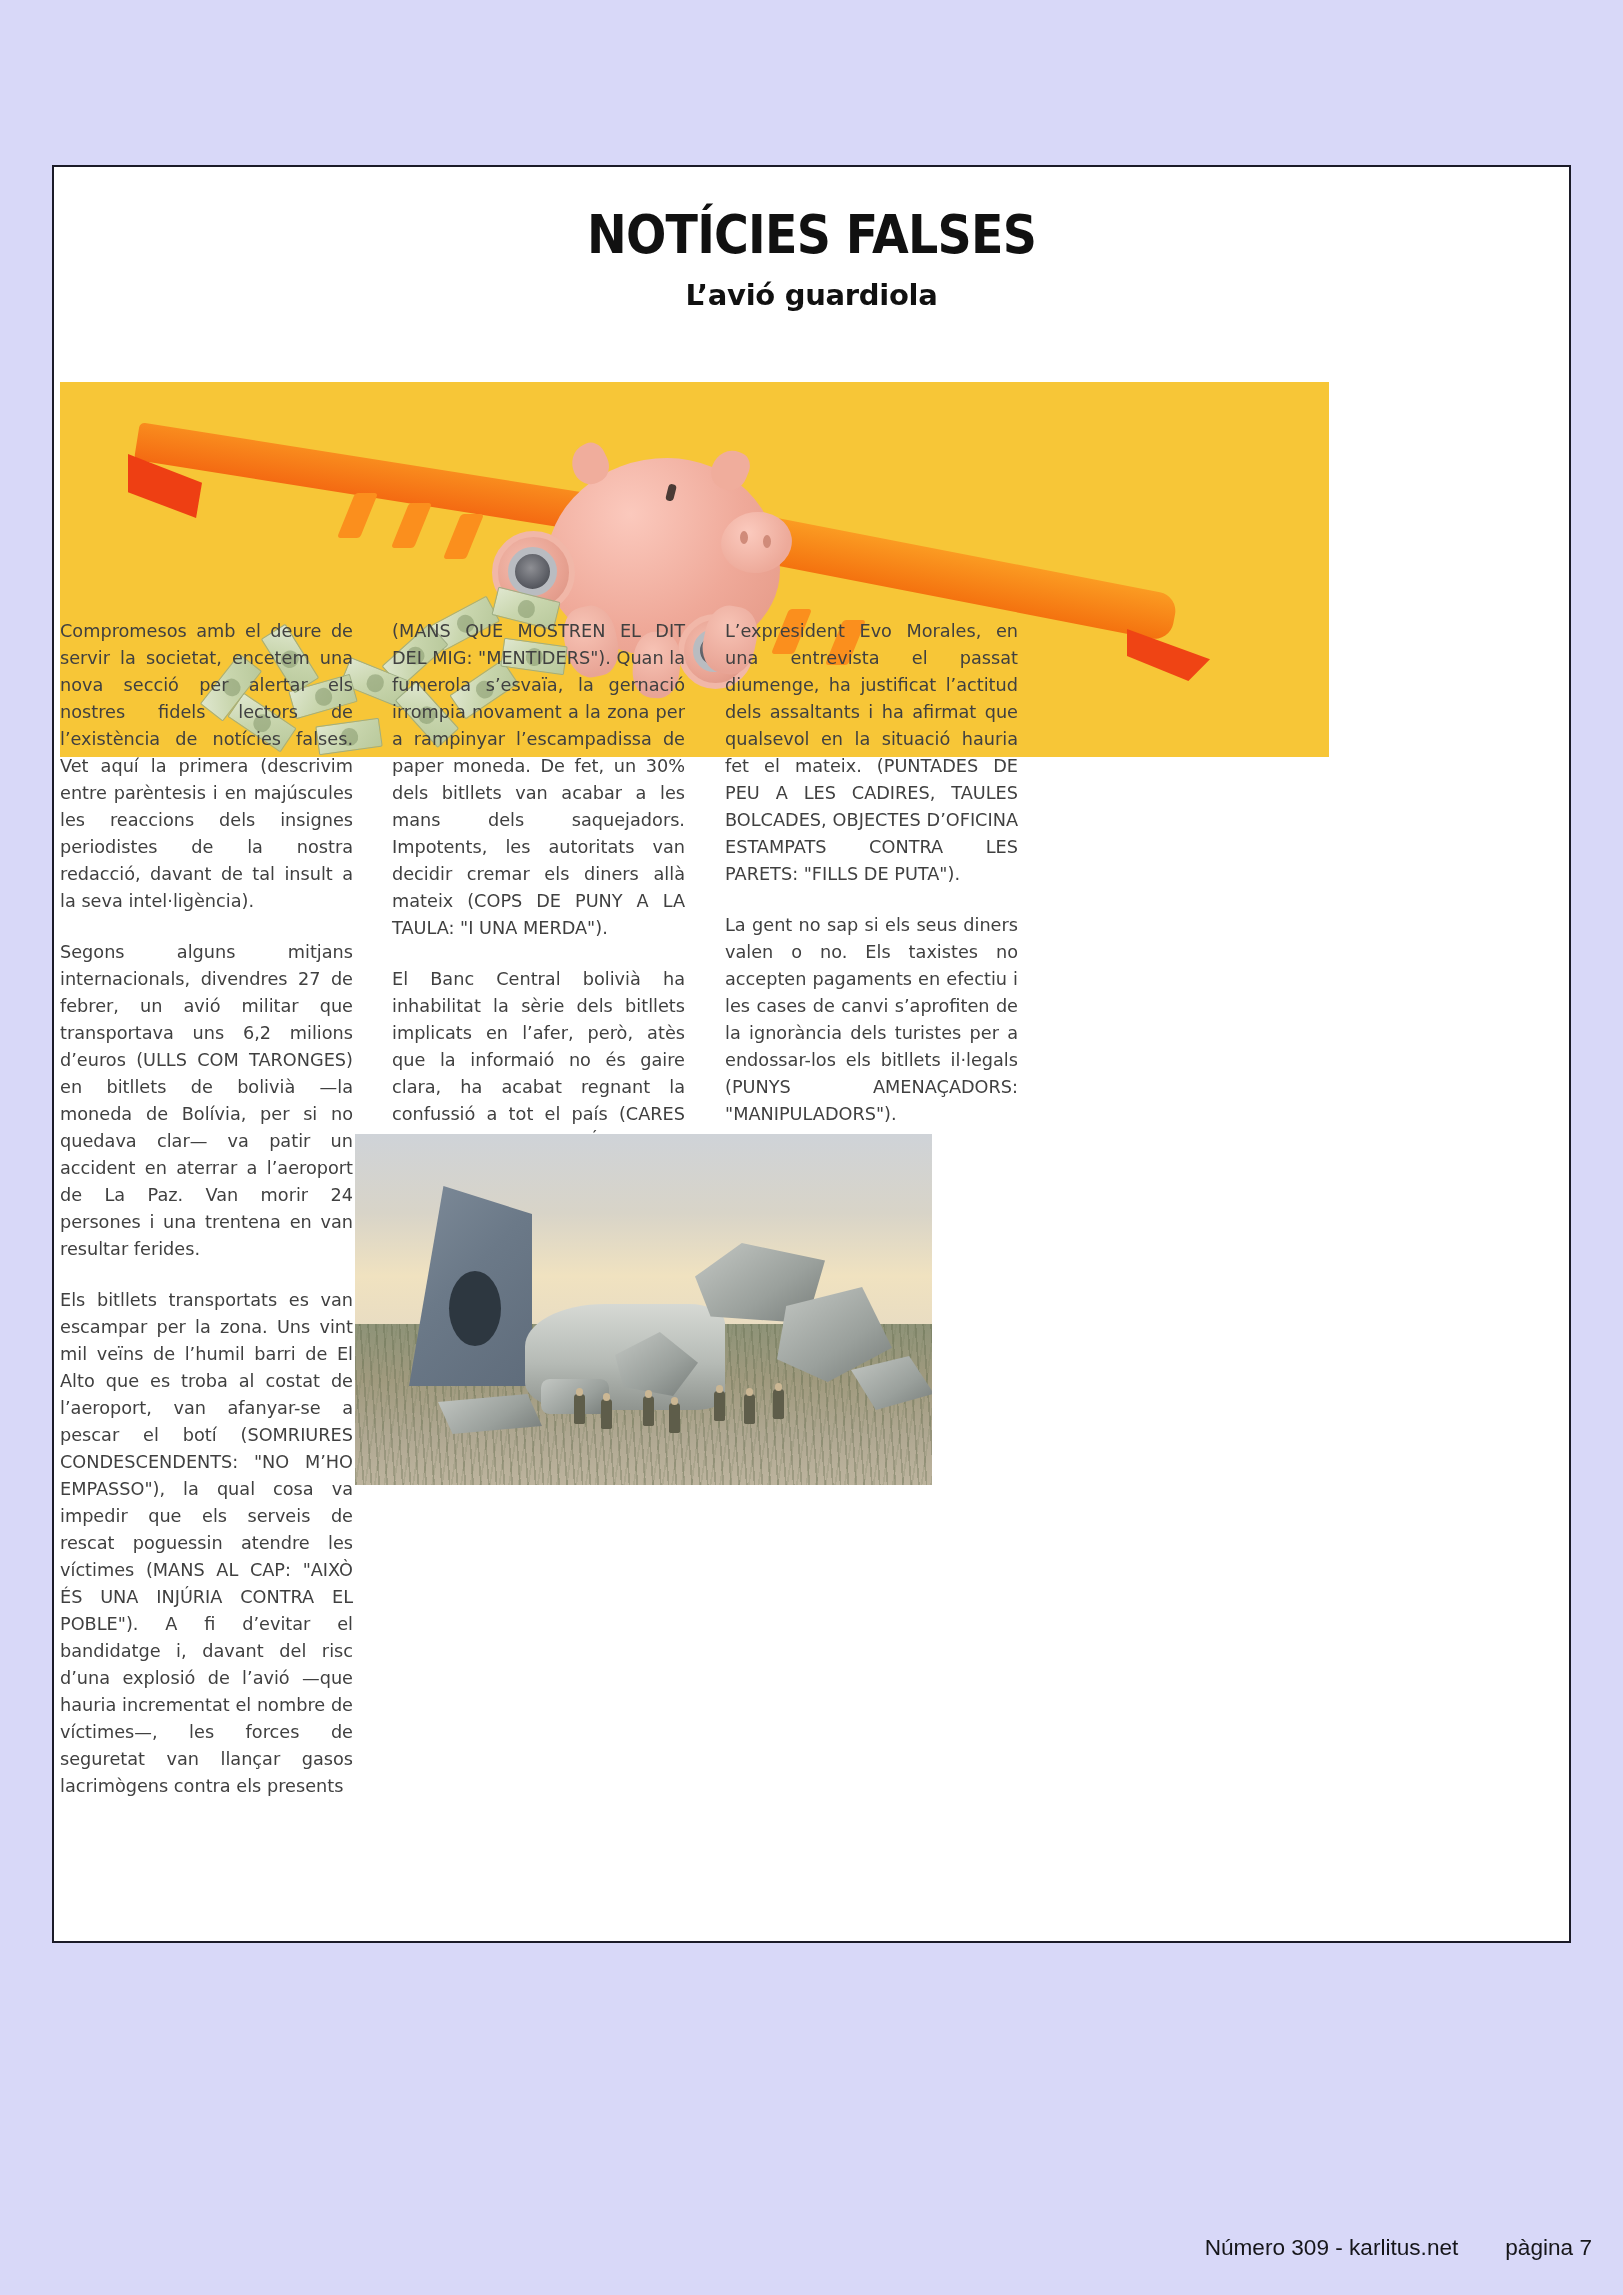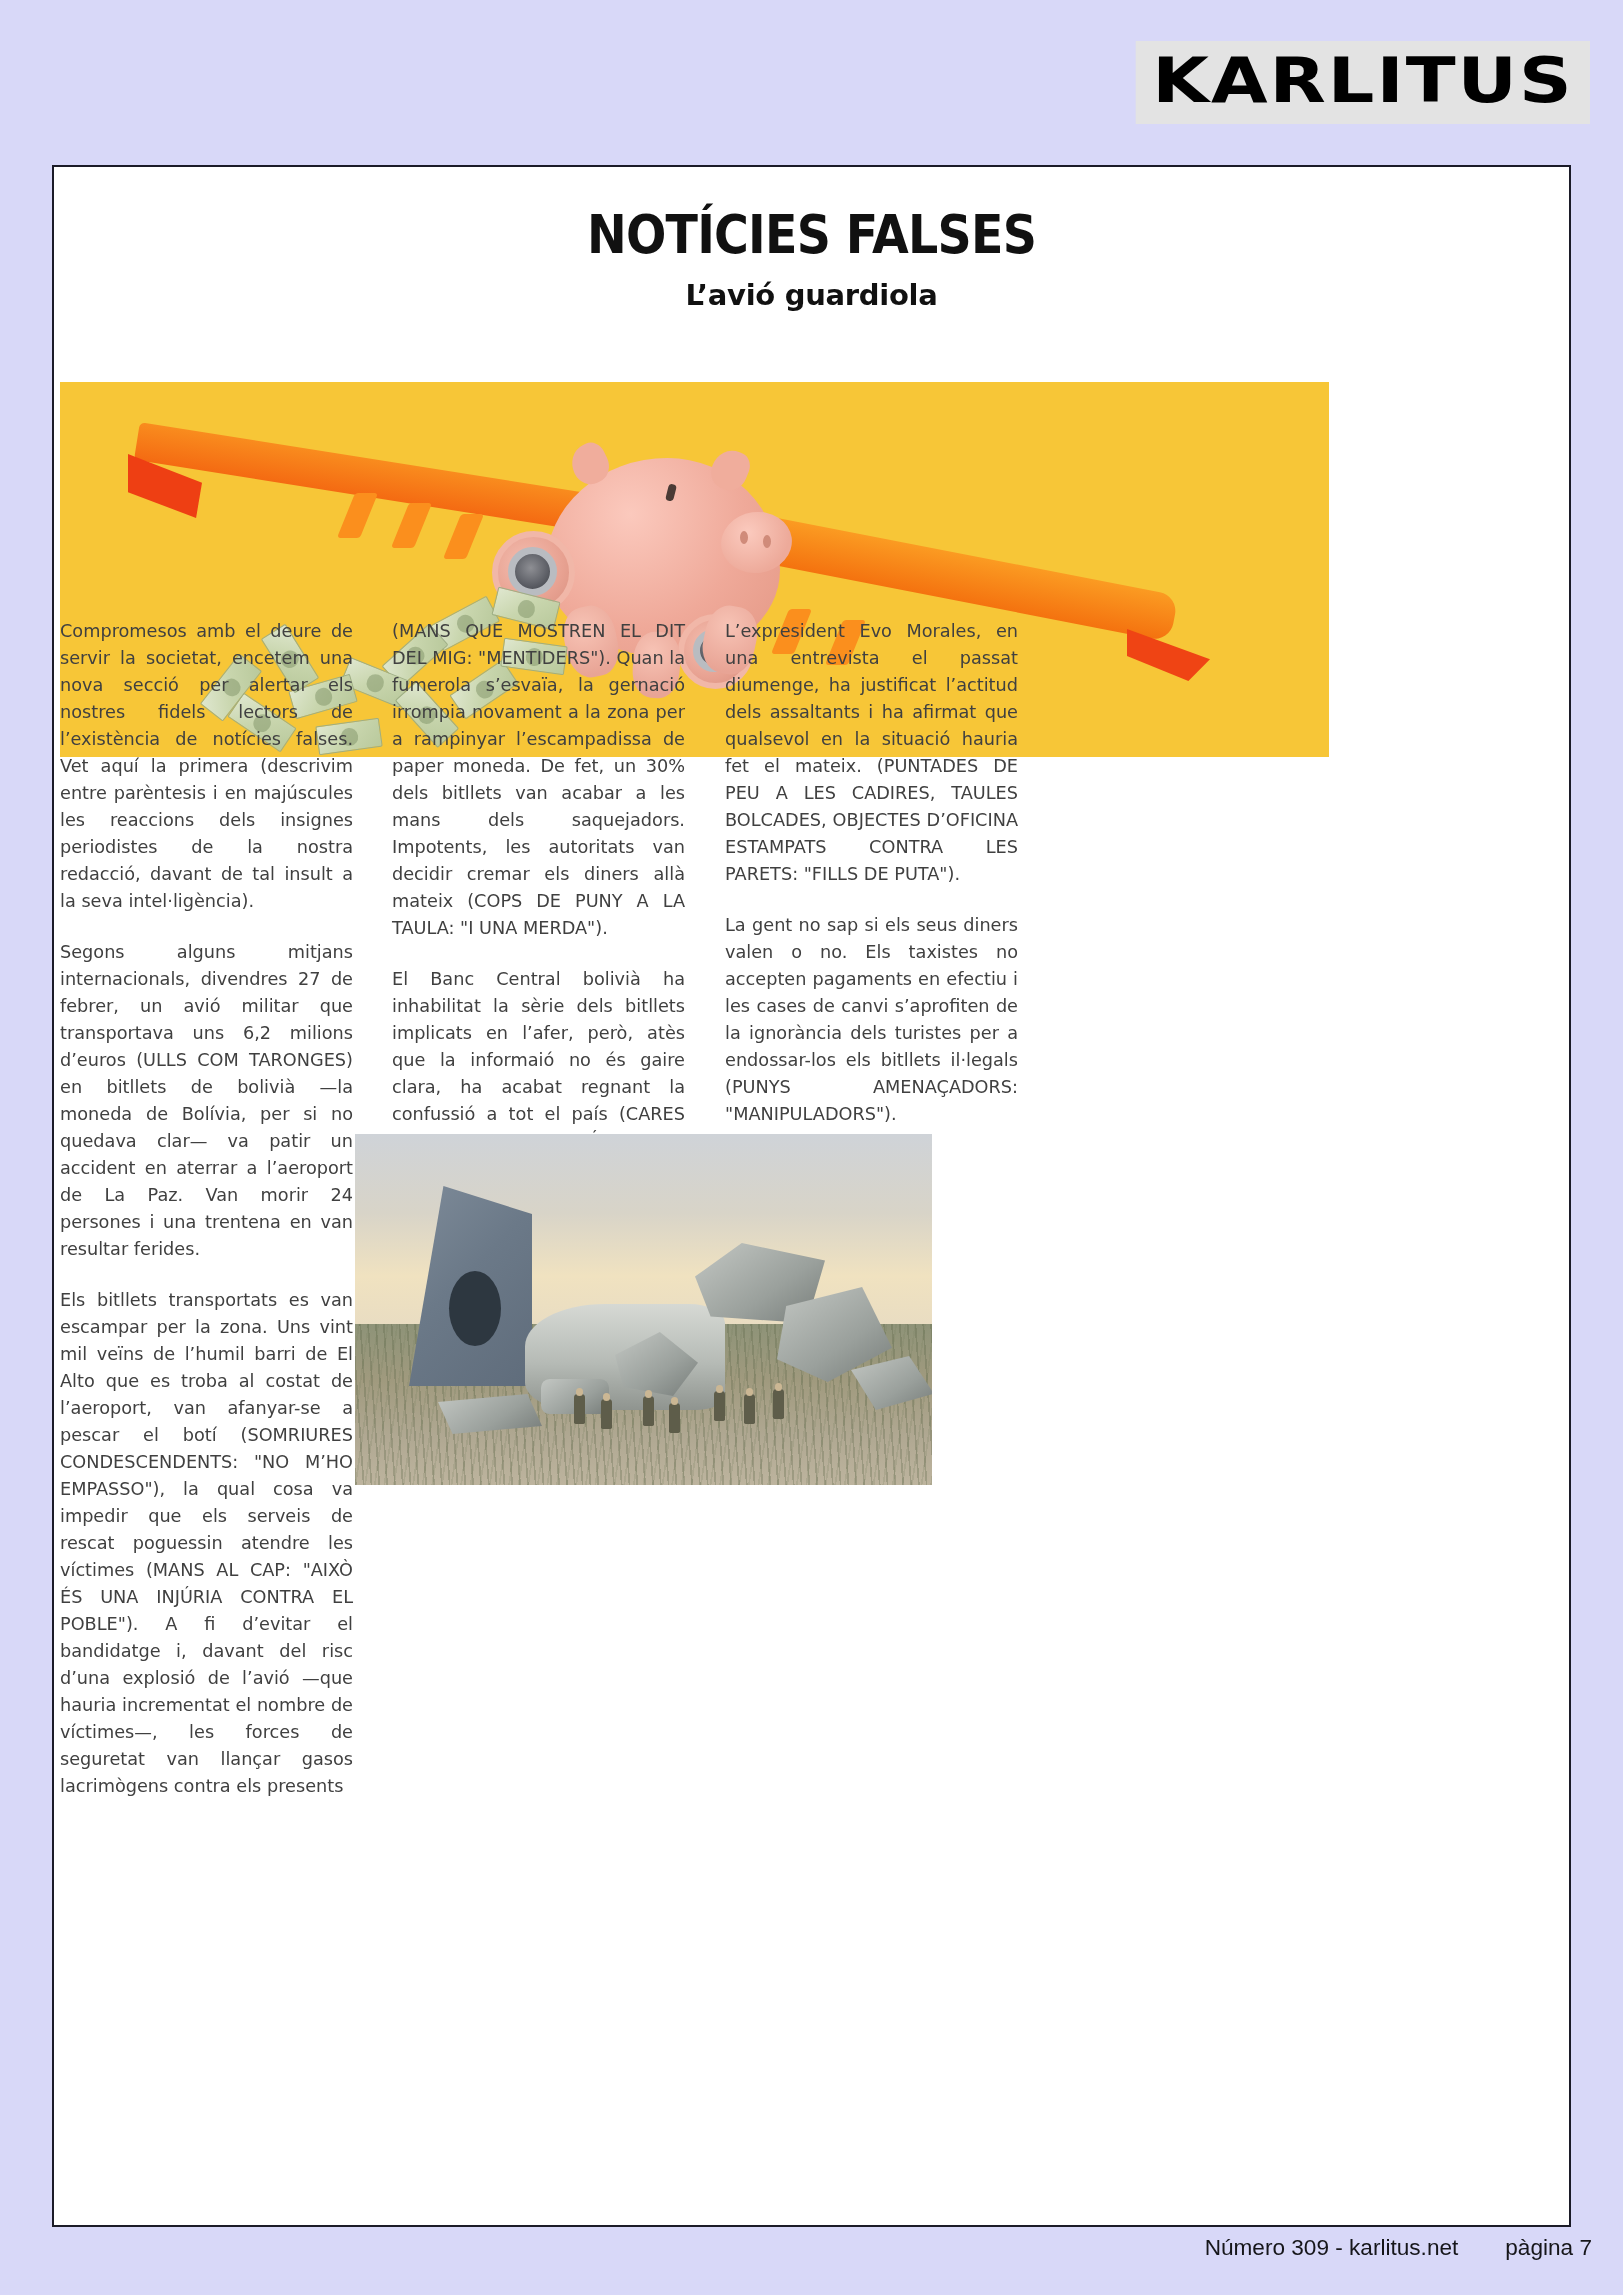--- a/index.html
+++ b/index.html
@@ -42,21 +42,21 @@
     transform: scaleX(1.18);
     transform-origin: right center;
   }
 
   
   .sheet {
     position: absolute;
     left: 52px;
     top: 165px;
     width: 1519px;
-    height: 2062px;
+    height: 1778px;
     background: #ffffff;
     border: 2.6px solid #1b1b28;
     overflow: hidden;
   }
 
   .sheet-inner {
     position: absolute;
     left: 0; top: 0;
     width: 100%;
     height: 100%;
@@ -315,23 +315,20 @@
     font-size: 22.6px;
     color: #16161a;
   }
   .footer-issue { margin-right: 47px; }
 </style>
 </head>
 <body>
 
 <div class="page">
 
-  <div class="masthead">
-    <div class="masthead-logo">KARLITUS</div>
-  </div>
 
   <div class="sheet">
     <div class="sheet-inner">
 
       <div class="headline">NOTÍCIES FALSES</div>
 
       <div class="subhead">L’avió guardiola</div>
 
       <div class="hero-pos">
         <div class="hero" style="left:0;top:0;">

